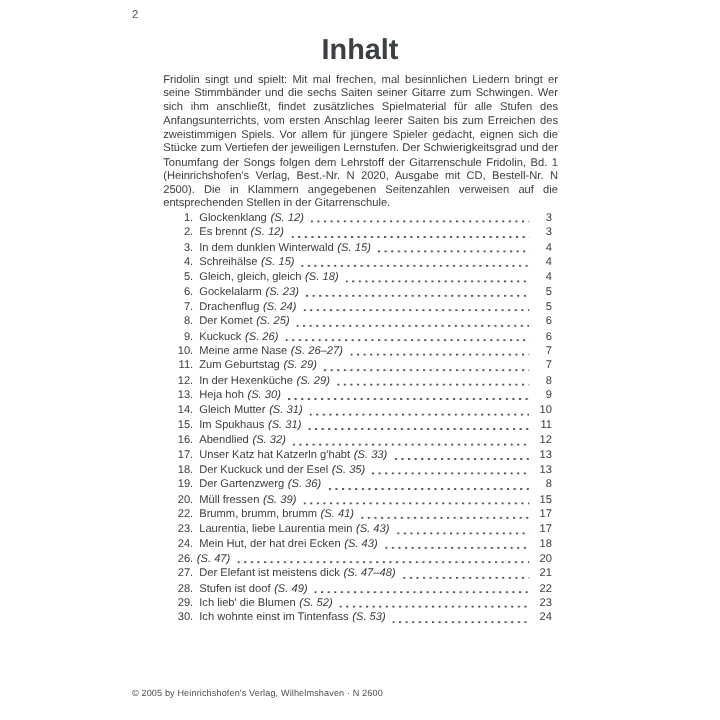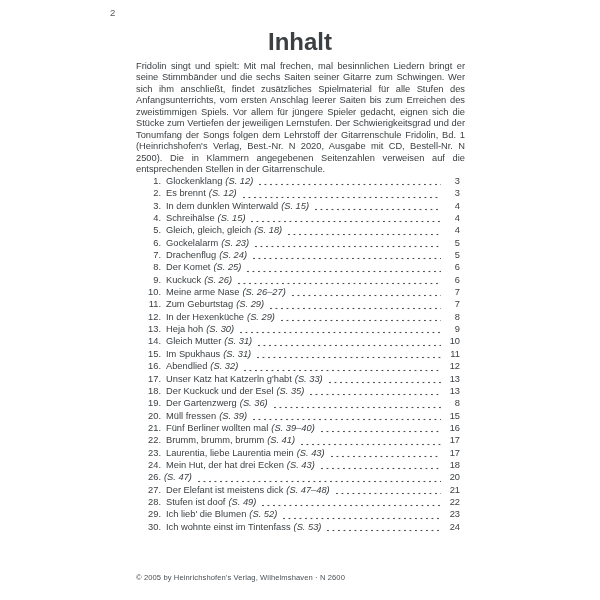--- a/index.html
+++ b/index.html
@@ -80,21 +80,20 @@
     text-align: right;
     flex: none;
   }
   .footer {
     position: absolute;
     left: 110px;
     top: 573px;
     font-size: 7.6px;
     color: #4a4f54;
     letter-spacing: 0.1px;
-    margin-left: 26px;
   }
 </style>
 </head>
 <body>
 
 <div class="page-number">2</div>
 
 <h1 class="page-title">Inhalt</h1>
 
 <p class="intro">Fridolin singt und spielt: Mit mal frechen, mal besinnlichen Liedern bringt er seine Stimmbänder und die sechs Saiten seiner Gitarre zum Schwingen. Wer sich ihm anschließt, findet zusätzliches Spielmaterial für alle Stufen des Anfangsunterrichts, vom ersten Anschlag leerer Saiten bis zum Erreichen des zweistimmigen Spiels. Vor allem für jüngere Spieler gedacht, eignen sich die Stücke zum Vertiefen der jeweiligen Lernstufen. Der Schwierigkeitsgrad und der Tonumfang der Songs folgen dem Lehrstoff der Gitarrenschule Fridolin, Bd. 1 (Heinrichshofen's Verlag, Best.-Nr. N 2020, Ausgabe mit CD, Bestell-Nr. N 2500). Die in Klammern angegebenen Seitenzahlen verweisen auf die entsprechenden Stellen in der Gitarrenschule.</p>
@@ -253,27 +252,20 @@
   </li>
 
   <li class="toc-row">
     <span class="toc-num">20.</span>
     <span class="toc-song">Müll fressen</span>
     <span class="toc-ref">(S. 39)</span>
     <span class="dot-leader"></span>
     <span class="toc-page">15</span>
   </li>
 
-  <li class="toc-row">
-    <span class="toc-num">21.</span>
-    <span class="toc-song">Fünf Berliner wollten mal</span>
-    <span class="toc-ref">(S. 39–40)</span>
-    <span class="dot-leader"></span>
-    <span class="toc-page">16</span>
-  </li>
 
   <li class="toc-row">
     <span class="toc-num">22.</span>
     <span class="toc-song">Brumm, brumm, brumm</span>
     <span class="toc-ref">(S. 41)</span>
     <span class="dot-leader"></span>
     <span class="toc-page">17</span>
   </li>
 
   <li class="toc-row">

